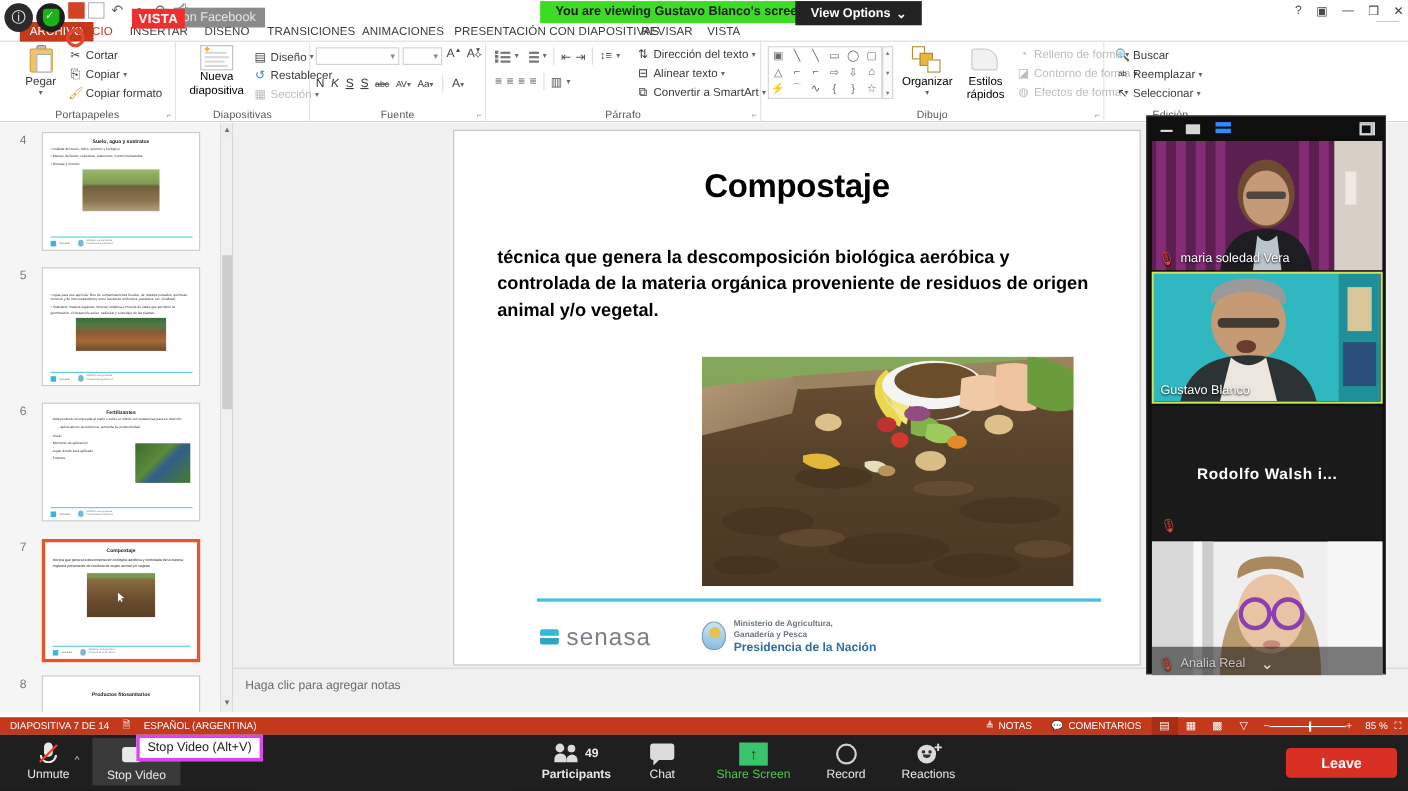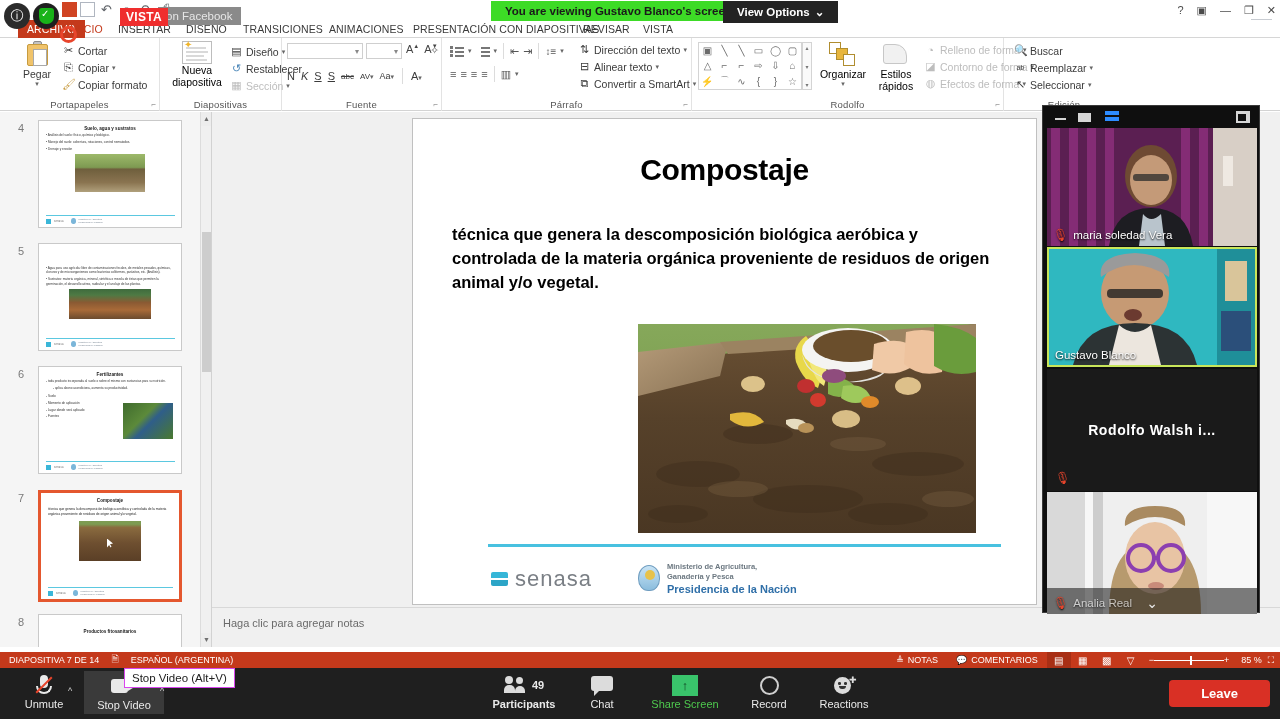--- a/index.html
+++ b/index.html
@@ -356,21 +356,21 @@
   }
   .ztb-ico { height: 24px; display: flex; align-items: center; justify-content: center; }
   .ztb-lbl { font-size: 11px; margin-top: 1px; }
   .ztb-item.hl { background: #3a3a3a; height: 43px; padding-top: 3px; top: 3px; }
   .ztb-item.green .ztb-lbl { color: #4ec94e; }
   .ztb-caret {
     position: absolute; color: #d0d0d0; font-size: 9px;
   }
   .tooltip {
     position: absolute; left: 124px; top: 668px; background: #fff; color: #222;
-    font-size: 11.5px; padding: 3px 7px; border: 1px solid #d946ef; white-space: nowrap;
+    font-size: 11.5px; padding: 3px 7px; border: 3px solid #d946ef; white-space: nowrap;
     z-index: 60;
   }
   .leave {
     position: absolute; right: 10px; top: 12px; background: #d93025; color: #fff;
     font-size: 13px; padding: 6px 32px; border-radius: 4px; font-weight: bold;
   }
   .badge-count { font-size: 11px; color: #e9e9e9; }
   .mic-slash {
     position: absolute; left: 50%; top: 50%; transform: translate(-50%,-50%) rotate(45deg);
     width: 2px; height: 22px; background: #e8452c;
@@ -651,21 +651,21 @@
             <span class="gi">◪</span>
             <span>Contorno de forma</span>
             <span class="caret">▾</span>
           </div>
           <div class="ritem dim">
             <span class="gi">◍</span>
             <span>Efectos de forma</span>
             <span class="caret">▾</span>
           </div>
         </div>
-        <div class="grp-title">Rodolfo</div>
+        <div class="grp-title">Dibujo</div>
         <div class="grp-launch">⌐</div>
       </div>
 
       <div class="grp" id="g-edit">
         <div class="edit-list">
           <div class="ritem">
             <span class="gi">🔍</span>
             <span>Buscar</span>
           </div>
           <div class="ritem">

